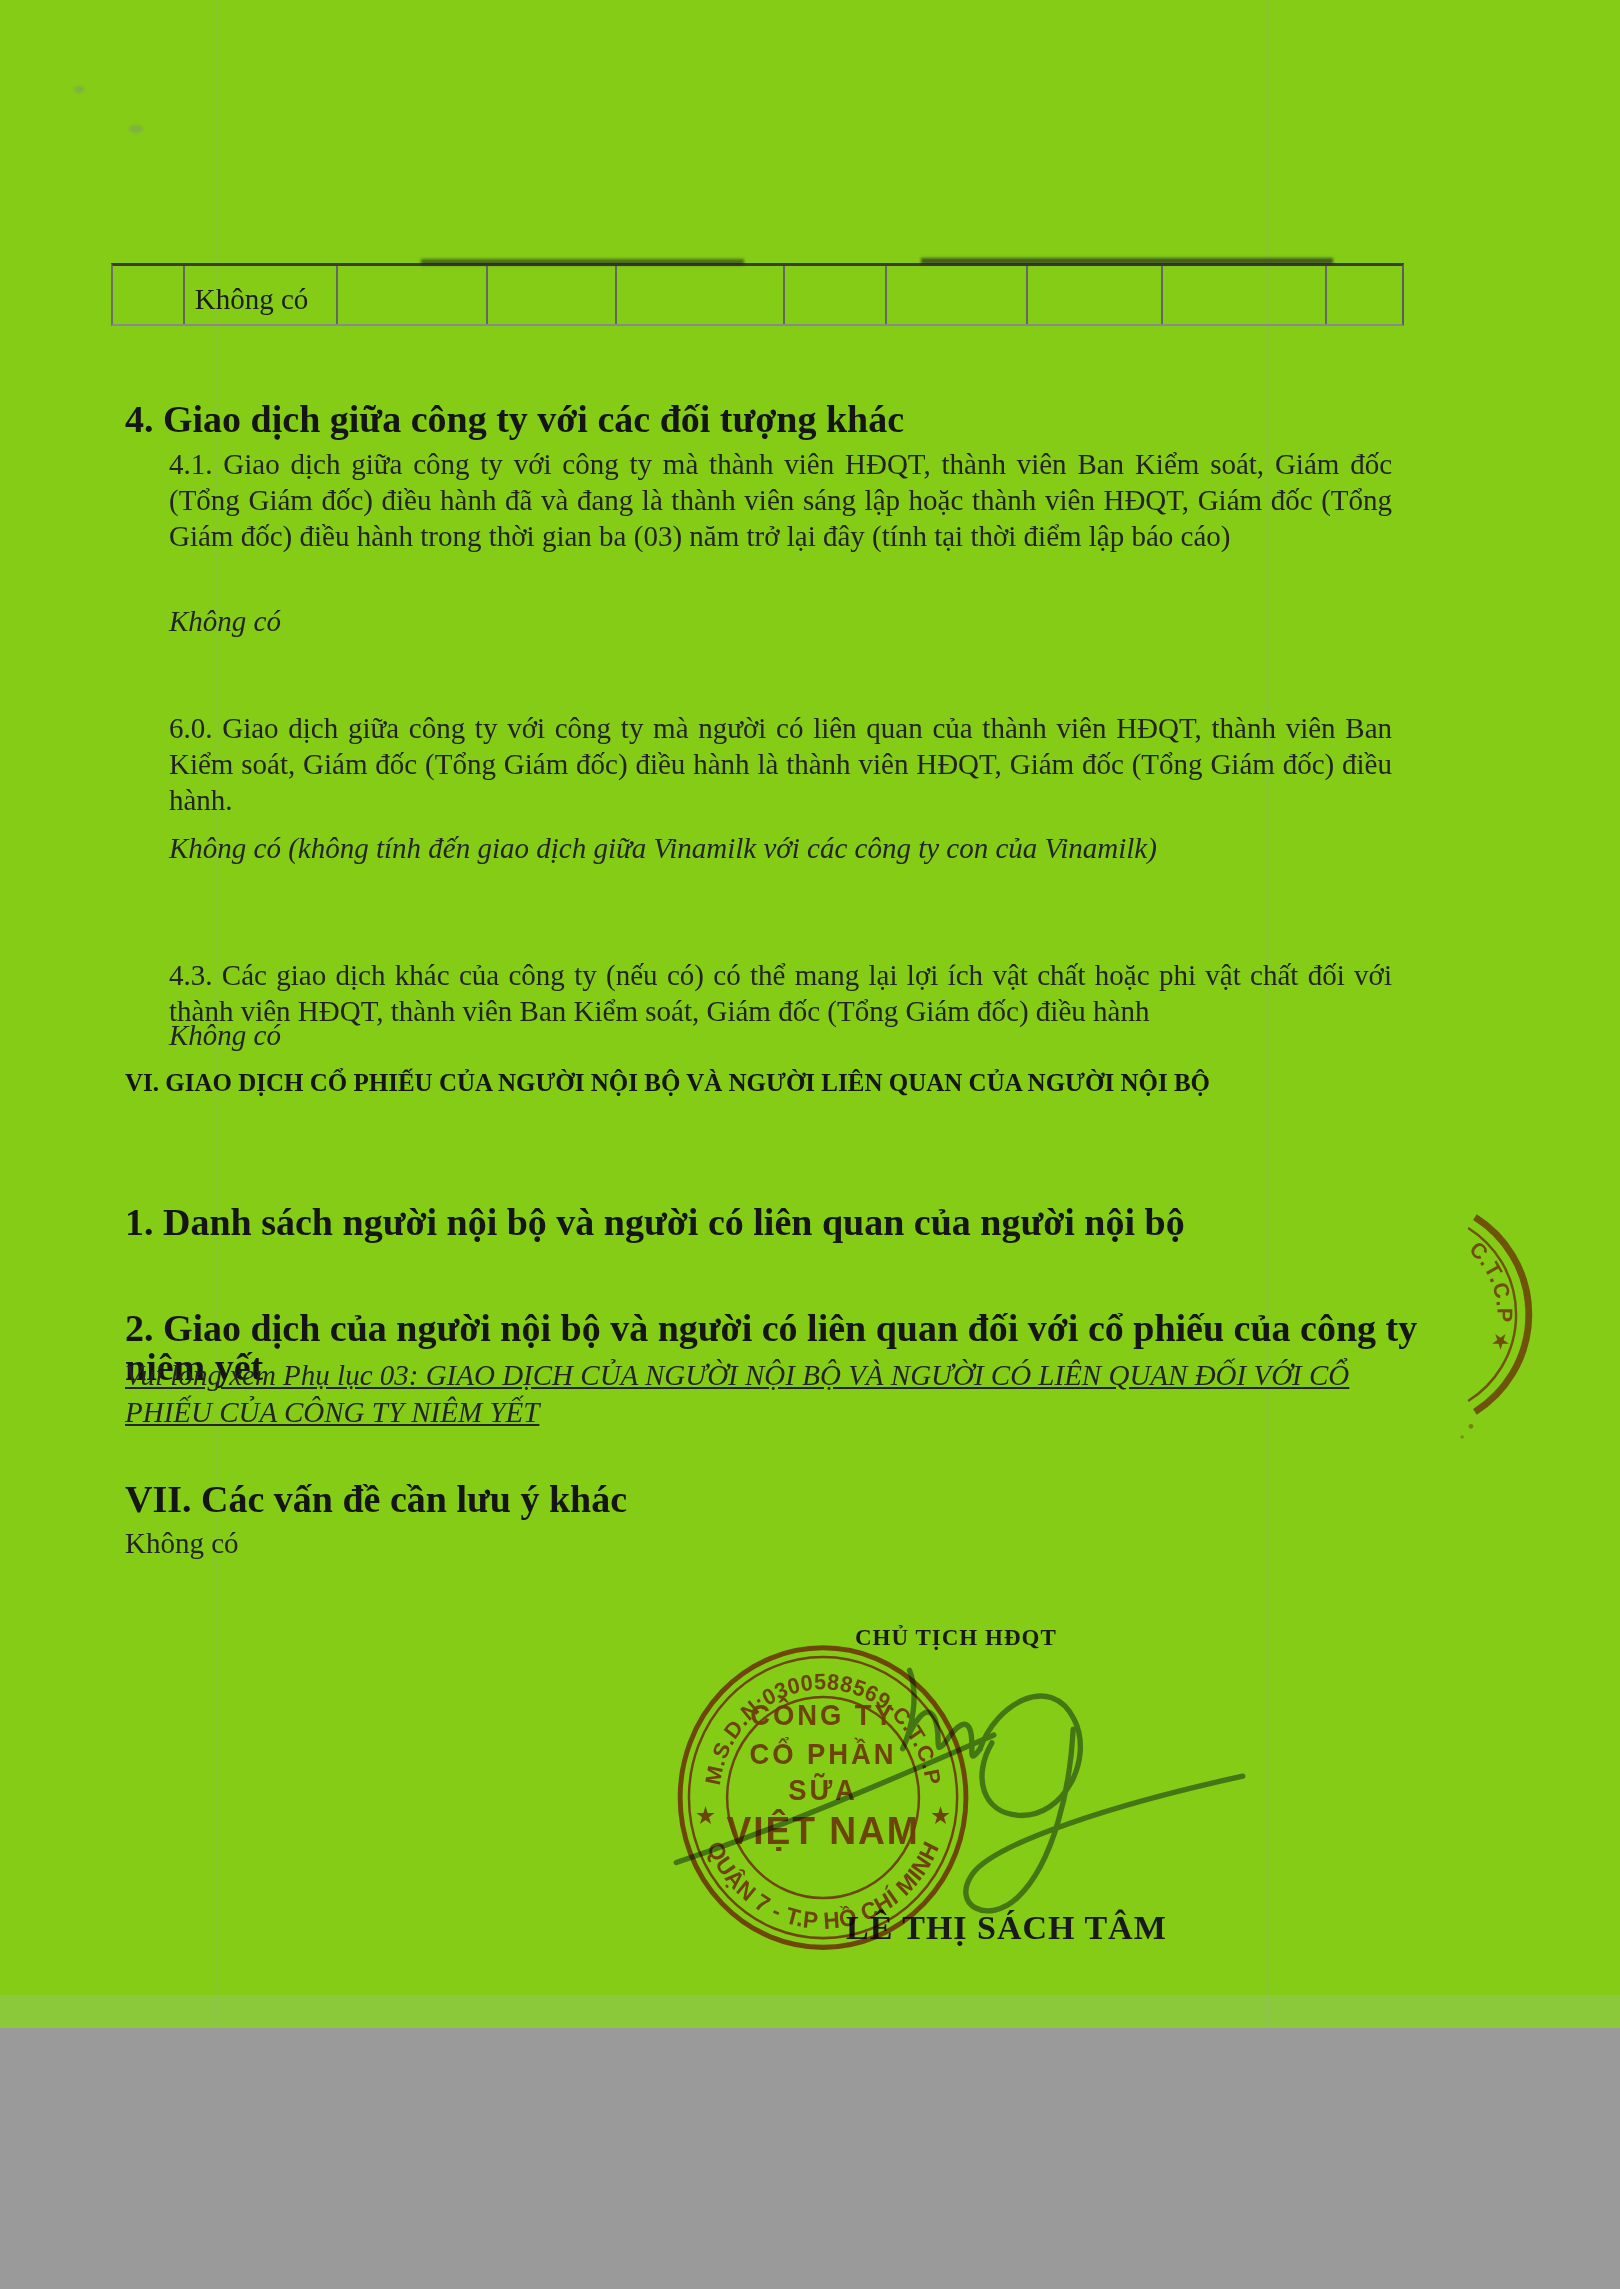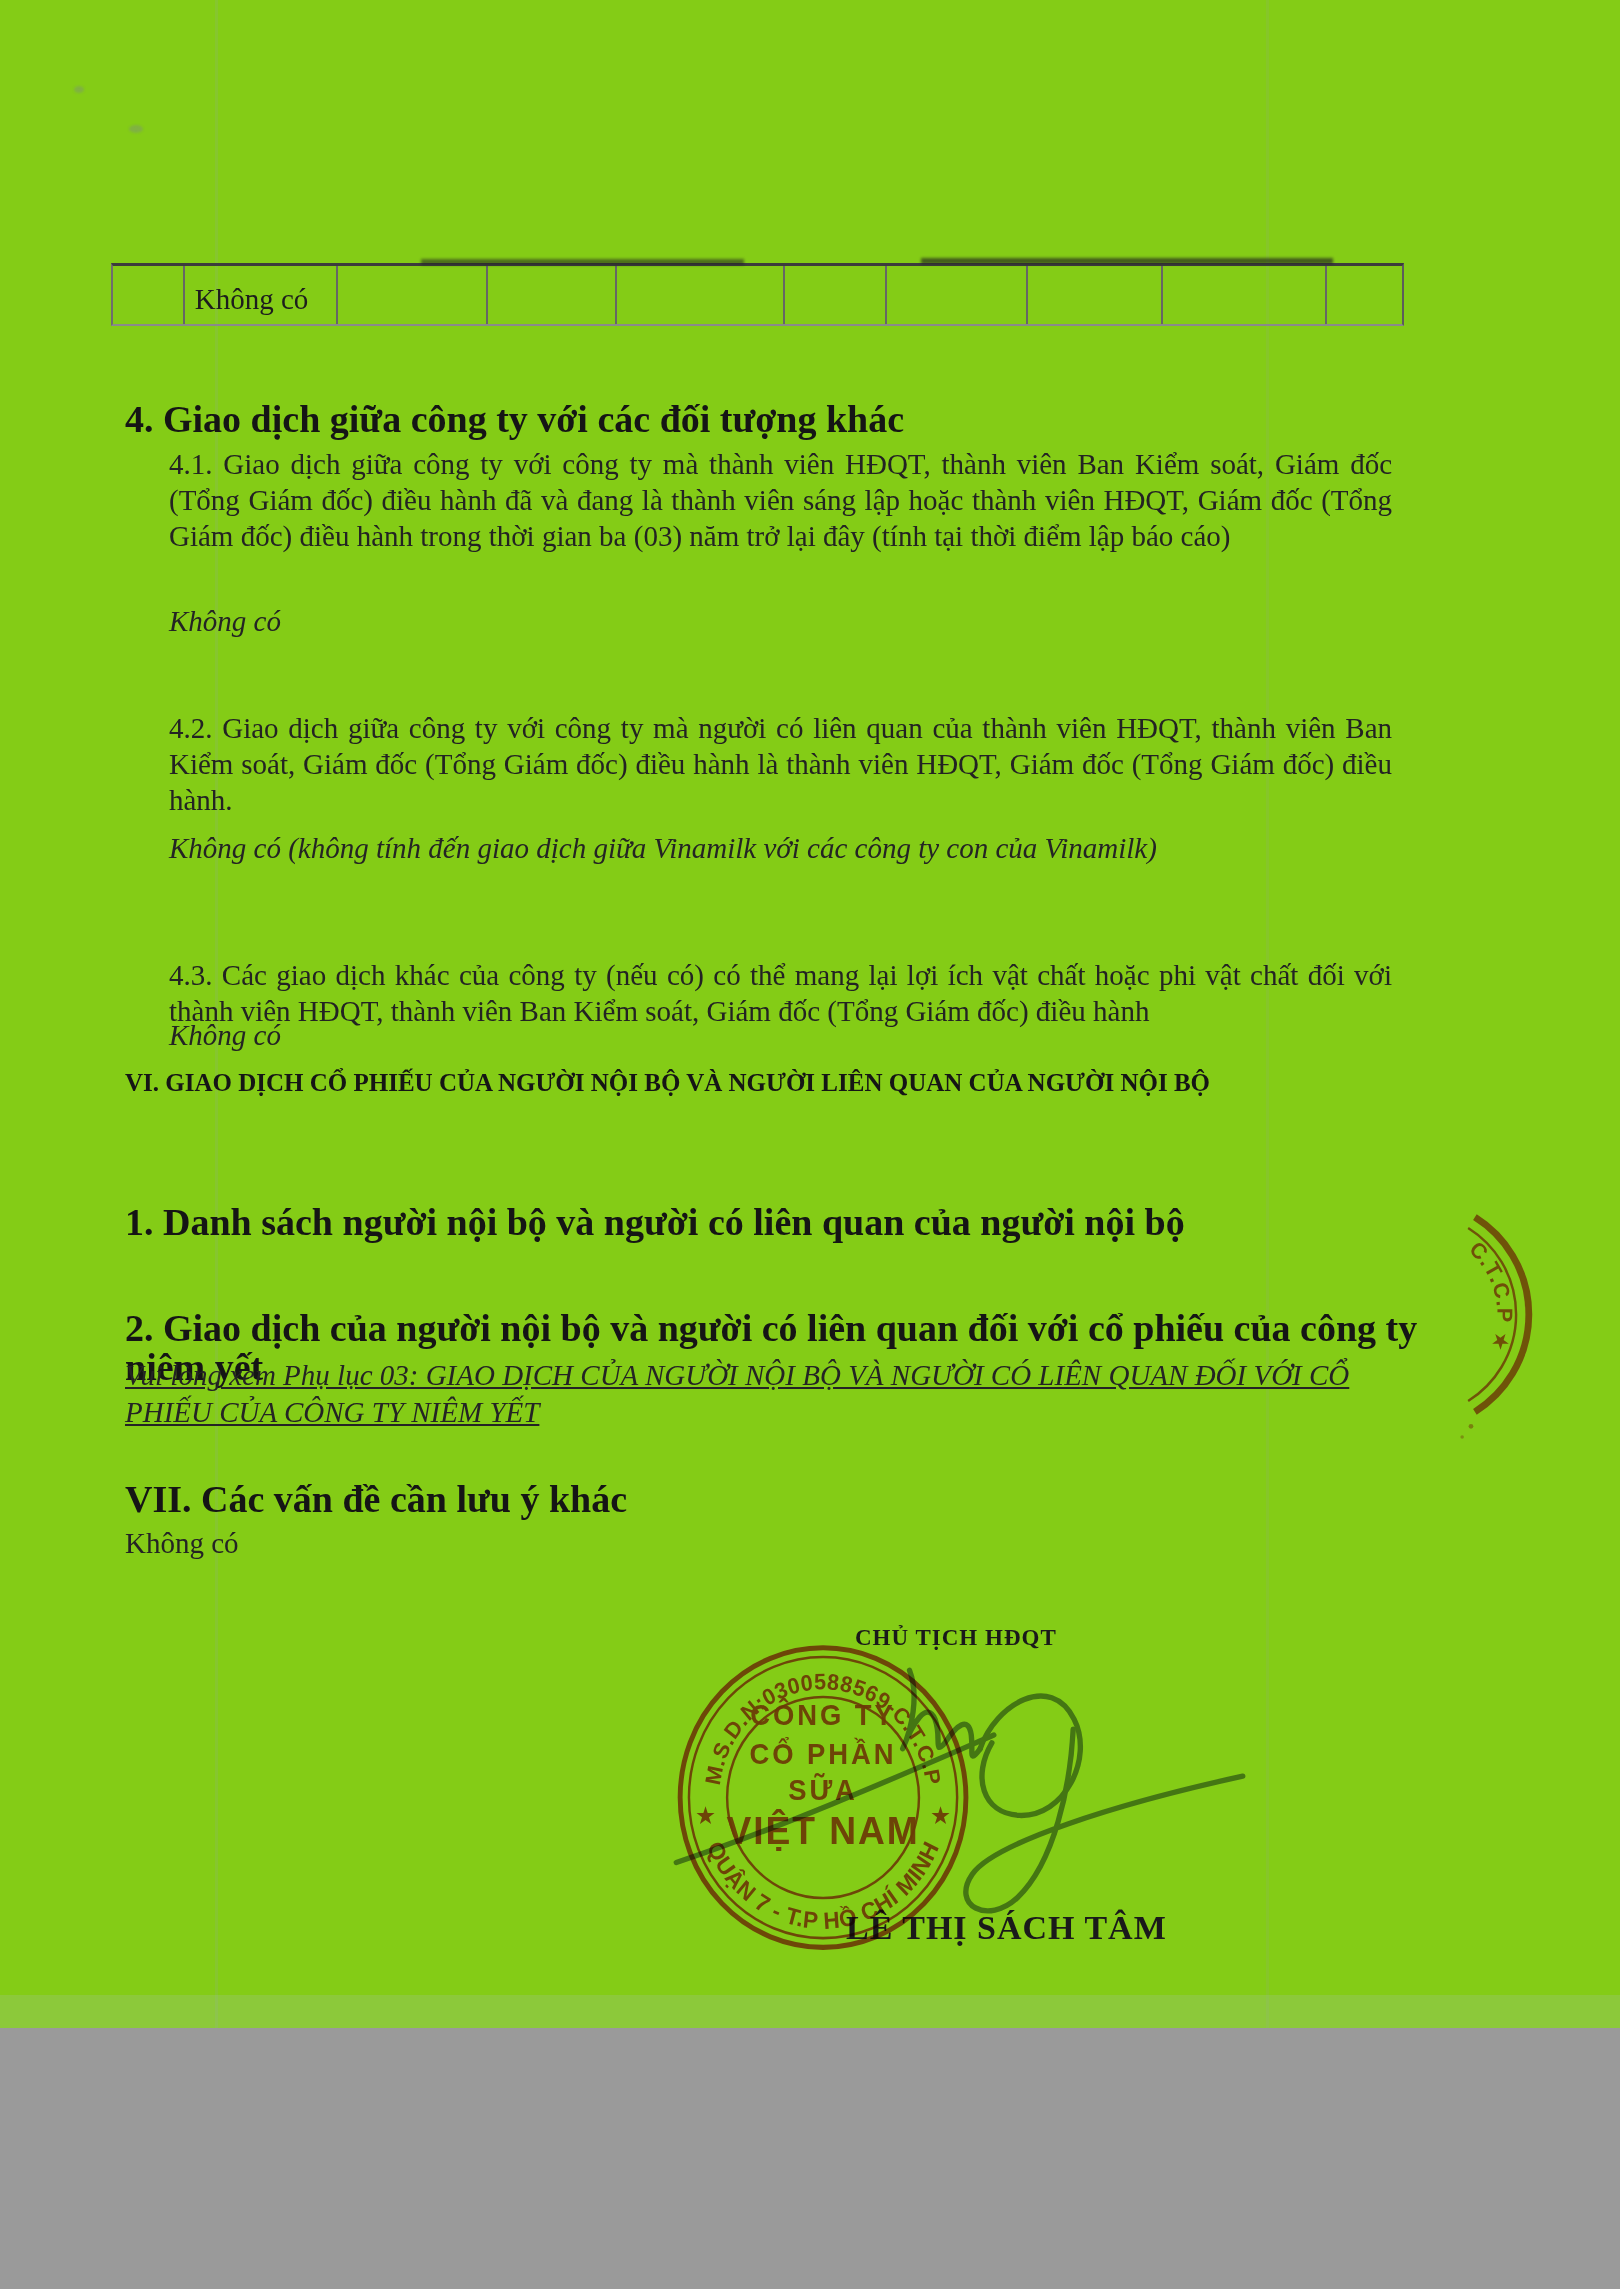--- a/index.html
+++ b/index.html
@@ -56,21 +56,21 @@
     <div class="cell" style="width:74px;"></div>
   </div>
   <div class="smudge" style="left:421px;top:259px;width:323px;"></div>
   <div class="smudge" style="left:921px;top:258px;width:412px;opacity:.65;"></div>
 
   <div class="abs heading" style="left:125px;top:400px;width:1274px;">4. Giao dịch giữa công ty với các đối tượng khác</div>
 
   <div class="abs body-text" style="left:169px;top:446px;width:1223px;">4.1. Giao dịch giữa công ty với công ty mà thành viên HĐQT, thành viên Ban Kiểm soát, Giám đốc (Tổng Giám đốc) điều hành đã và đang là thành viên sáng lập hoặc thành viên HĐQT, Giám đốc (Tổng Giám đốc) điều hành trong thời gian ba (03) năm trở lại đây (tính tại thời điểm lập báo cáo)</div>
   <div class="abs answer-italic" style="left:169px;top:605px;">Không có</div>
 
-  <div class="abs body-text" style="left:169px;top:710px;width:1223px;">4.2. Giao dịch giữa công ty với công ty mà người có liên quan của thành viên HĐQT, thành viên Ban Kiểm soát, Giám đốc (Tổng Giám đốc) điều hành là thành viên HĐQT, Giám đốc (Tổng Giám đốc) điều hành.</div>
+  <div class="abs body-text" style="left:169px;top:710px;width:1223px;">6.0. Giao dịch giữa công ty với công ty mà người có liên quan của thành viên HĐQT, thành viên Ban Kiểm soát, Giám đốc (Tổng Giám đốc) điều hành là thành viên HĐQT, Giám đốc (Tổng Giám đốc) điều hành.</div>
   <div class="abs answer-italic" style="left:169px;top:832px;width:1235px;">Không có (không tính đến giao dịch giữa Vinamilk với các công ty con của Vinamilk)</div>
 
   <div class="abs body-text" style="left:169px;top:957px;width:1223px;">4.3. Các giao dịch khác của công ty (nếu có) có thể mang lại lợi ích vật chất hoặc phi vật chất đối với thành viên HĐQT, thành viên Ban Kiểm soát, Giám đốc (Tổng Giám đốc) điều hành</div>
   <div class="abs answer-italic" style="left:169px;top:1019px;">Không có</div>
 
   <div class="abs heading-caps" style="left:125px;top:1064px;width:1269px;">VI. GIAO DỊCH CỔ PHIẾU CỦA NGƯỜI NỘI BỘ VÀ NGƯỜI LIÊN QUAN CỦA NGƯỜI NỘI BỘ</div>
 
   <div class="abs heading" style="left:125px;top:1155px;width:1274px;margin-top:48px;">1. Danh sách người nội bộ và người có liên quan của người nội bộ</div>
 
   <div class="abs heading" style="left:125px;top:1309px;width:1294px;">2. Giao dịch của người nội bộ và người có liên quan đối với cổ phiếu của công ty niêm yết</div>

